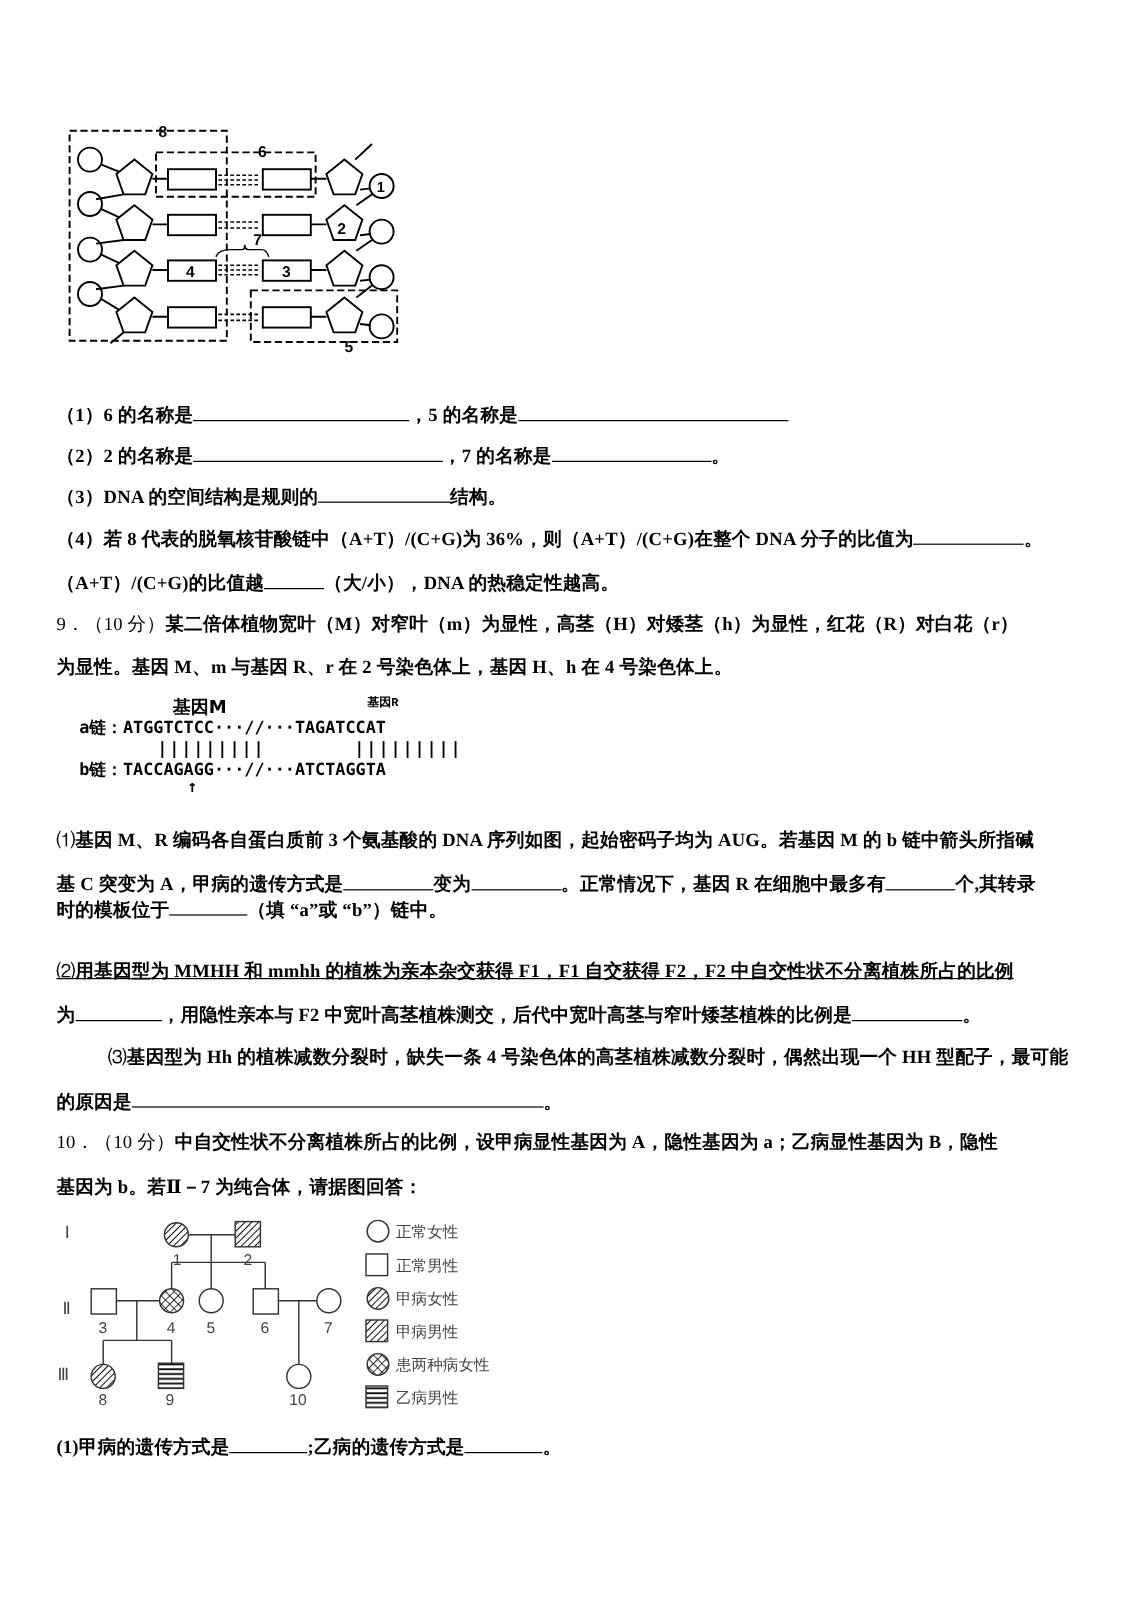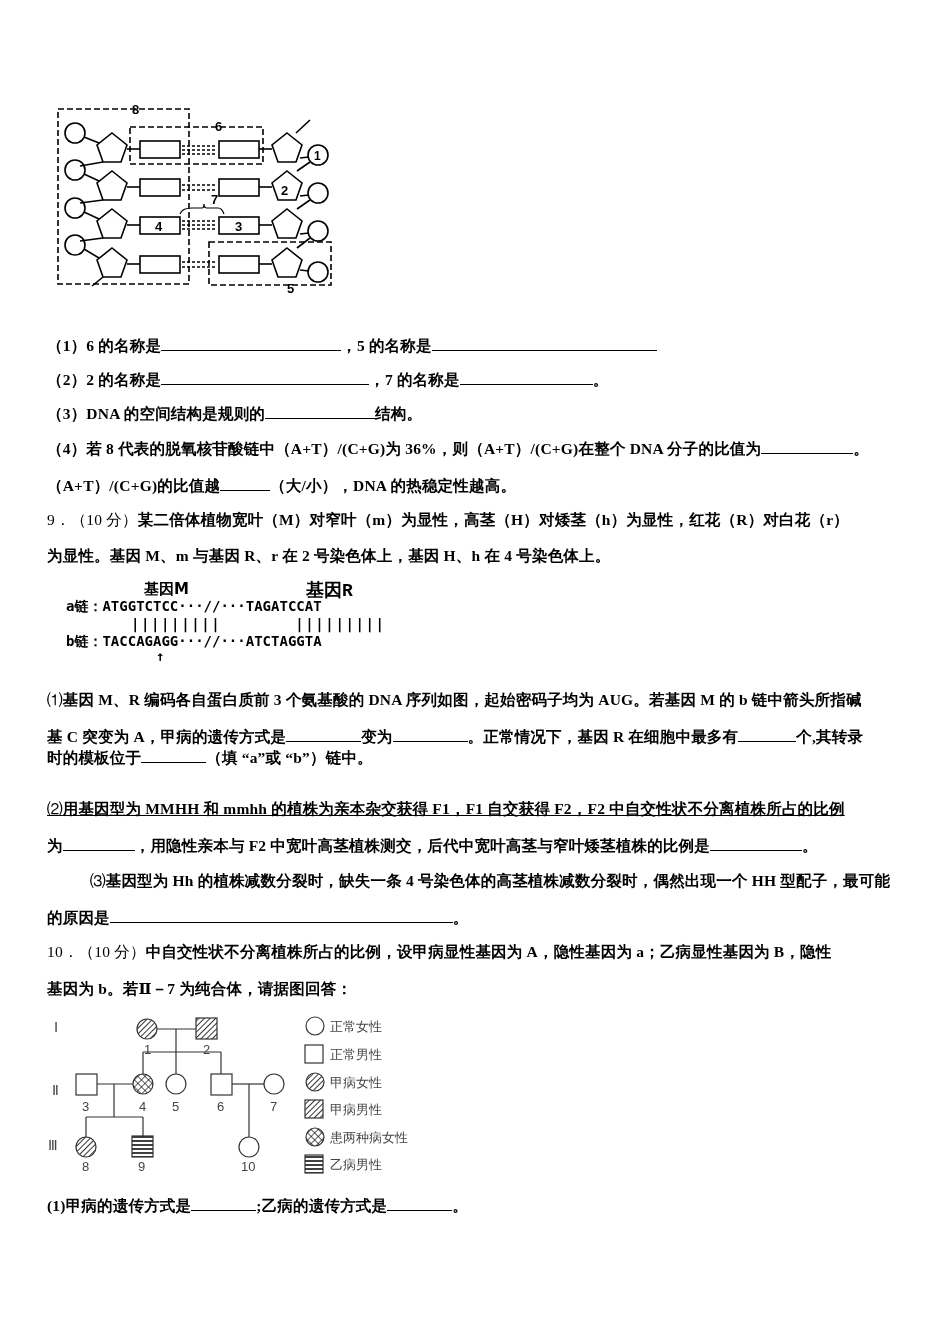--- a/index.html
+++ b/index.html
@@ -122,21 +122,21 @@
 
 <div class="line" style="top:510px;">
   <span class="normal">9．</span><span class="normal">（10 分）</span><span>某二倍体植物宽叶（M）对窄叶（m）为显性，高茎（H）对矮茎（h）为显性，红花（R）对白花（r）</span>
 </div>
 <div class="line" style="top:519px;margin-top:27px;">
   <span>为显性。基因 M、m 与基因 R、r 在 2 号染色体上，基因 H、h 在 4 号染色体上。</span>
 </div>
 
 <div class="fig" style="left:66px; top:578px; width:340px; height:92px; font-family:'DejaVu Sans Mono','Liberation Mono',monospace; font-weight:bold;">
   <div style="position:absolute; left:78px; top:2px; font-size:15px; font-family:'DejaVu Sans',sans-serif;">基因M</div>
-  <div style="position:absolute; left:240px; top:0px; font-size:18px; font-family:Liberation Mono, monospace;">基因R</div>
+  <div style="position:absolute; left:240px; top:0px; font-size:10px; font-family:Liberation Mono, monospace;">基因R</div>
   <div style="position:absolute; left:0; top:20px; font-size:14px; white-space:nowrap;">
     <span>a链：</span><span>ATGGTCTCC</span><span>···//···</span><span>TAGATCCAT</span>
   </div>
   <div style="position:absolute; left:65px; top:38px; font-size:14px; letter-spacing:1.6px; white-space:nowrap;">|||||||||<span style="display:inline-block; width:74px;"></span>|||||||||</div>
   <div style="position:absolute; left:0; top:55px; font-size:14px; white-space:nowrap;">
     <span>b链：</span><span>TACCAGAGG</span><span>···//···</span><span>ATCTAGGTA</span>
   </div>
   <div style="position:absolute; left:90px; top:70px; font-size:14px;">↑</div>
 </div>
 

